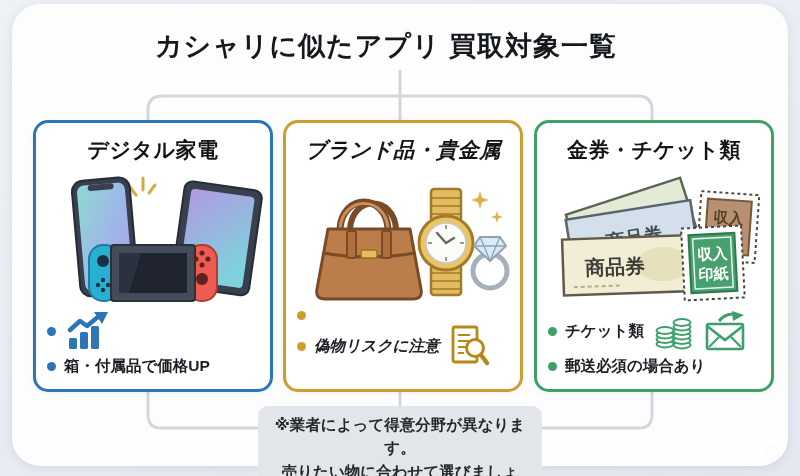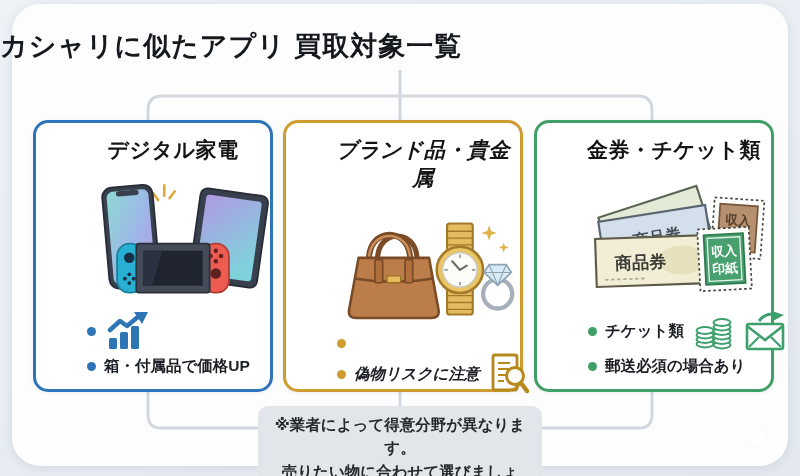--- a/index.html
+++ b/index.html
@@ -14,30 +14,29 @@
     background:#fdfdfe; border-radius:28px;
     box-shadow:0 2px 10px rgba(110,125,150,.18);
   }
   .sparkle {
     position:absolute; left:746px; top:426px; width:32px; height:32px;
     background:#ffffff; opacity:.95;
     clip-path:polygon(50% 0%,61% 39%,100% 50%,61% 61%,50% 100%,39% 61%,0% 50%,39% 39%);
   }
   .page-title {
     position:absolute; top:28px; left:0; width:772px;
-    text-align:left; font-size:27px; font-weight:800;
+    text-align:center; font-size:27px; font-weight:800;
     letter-spacing:1px; color:#15181d;
   }
   .connectors { position:absolute; left:0; top:0; z-index:1; }
   .card {
     position:absolute; top:120px; width:240px; height:272px;
     background:#ffffff; border-radius:15px; z-index:2;
     border:3.5px solid #000;
     box-shadow:0 1px 4px rgba(120,130,150,.12);
-    padding-left:40px;
   }
   .card--blue  { left:33px;  border-color:#2e74b8; }
   .card--gold  { left:283px; border-color:#cf9d2f;font-style:italic; }
   .card--green { left:534px; border-color:#3f9f66; }
   .card-title {
     text-align:center; margin-top:13px; font-size:21px;
     font-weight:800; color:#141414; letter-spacing:.5px;
   }
   .illus { height:142px; display:flex; align-items:center; justify-content:center; }
   .bullets { padding:0 11px; }

